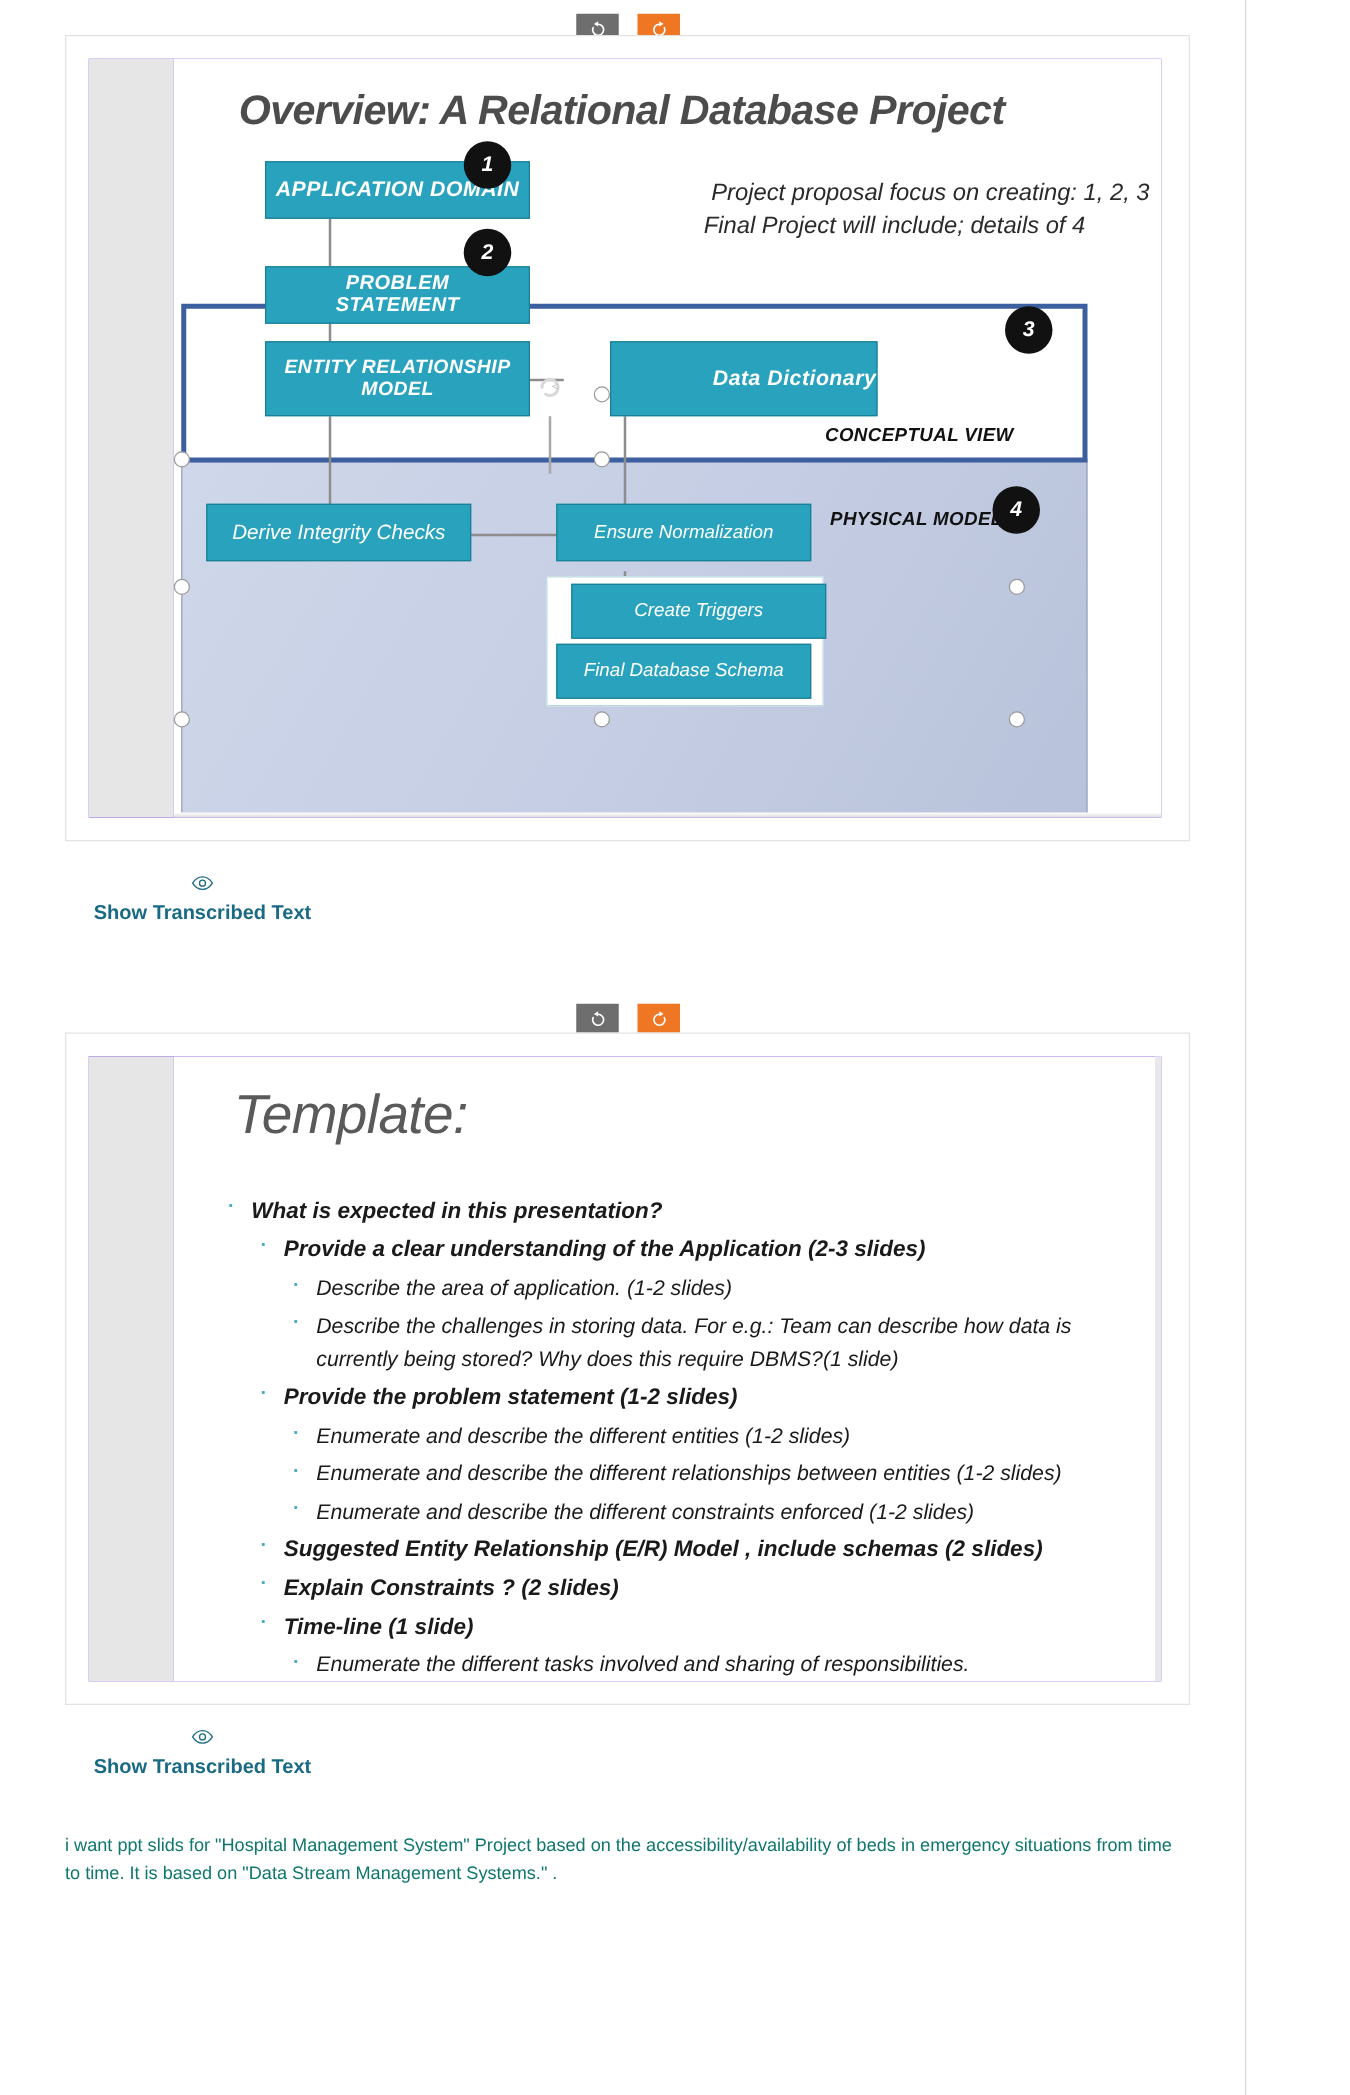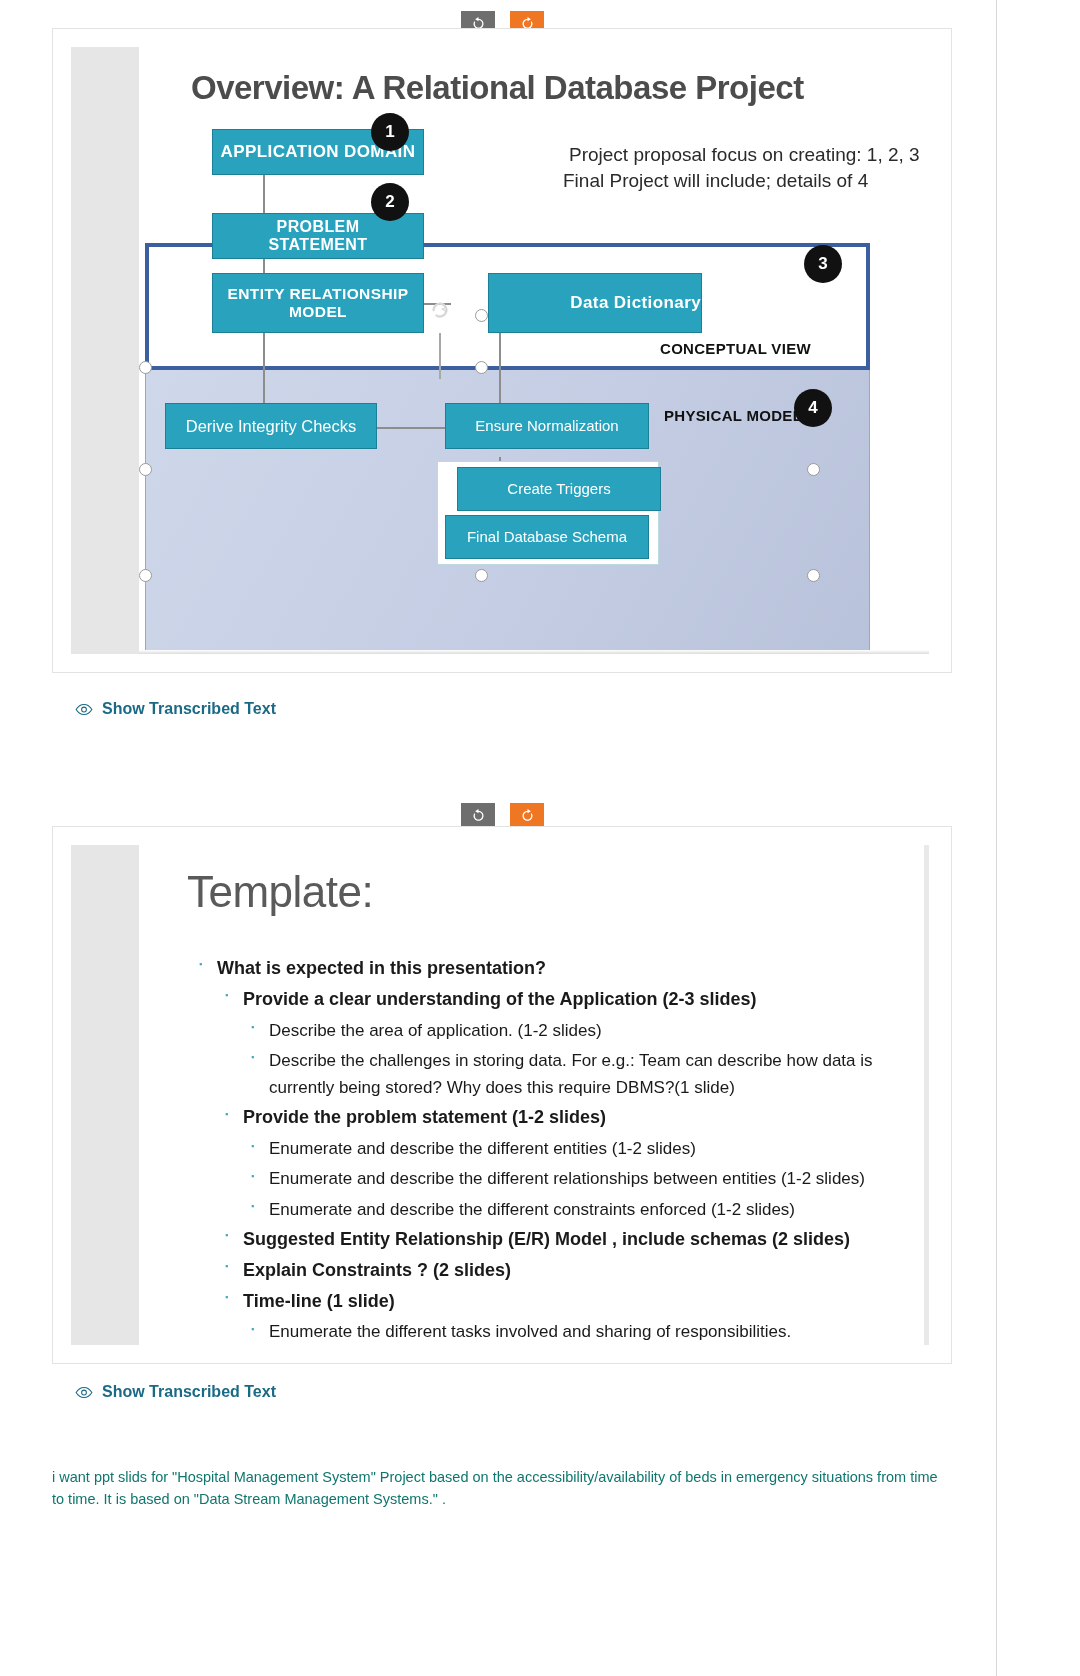--- a/index.html
+++ b/index.html
@@ -46,20 +46,21 @@
     position: absolute;
     background: #ffffff;
     border: 1px solid #e3e3e3;
     box-shadow: 0 0 0 0 rgba(0,0,0,0);
   }
   .card-inner {
     position: absolute;
     inset: 18px 22px 18px 18px;
     background: #6d28d9;
     overflow: hidden;
+    font-style: italic;
   }
   .gray-gutter {
     position: absolute;
     left: 0; top: 0;
     width: 68px; height: 100%;
     background: #e6e6e6;
   }
   .slide-area {
     position: absolute;
     left: 68px; top: 0; right: 0; bottom: 0;
@@ -174,21 +175,21 @@
   .slide2-title {
     position: absolute;
     left: 48px; top: 22px;
     font-size: 44px;
     color: #5a5a5a;
     font-weight: normal;
     letter-spacing: -0.5px;
   }
   .bullets {
     position: absolute;
-    left: 52px; top: 110px;
+    left: 36px; top: 110px;
     right: 20px;
   }
   .bl {
     position: relative;
     color: #1a1a1a;
     margin-bottom: 3px;
   }
   .bl::before {
     content: "\25AA";
     position: absolute;
@@ -206,20 +207,21 @@
   
   .transcribe {
     position: absolute;
     display: flex;
     align-items: center;
     gap: 9px;
     color: #1a6a86;
     font-size: 16px;
     font-weight: bold;
     cursor: pointer;
+    flex-direction: column;
   }
   .transcribe .eye { display: block; }
 
   
   .prompt {
     position: absolute;
     left: 52px; top: 1466px;
     width: 890px;
     font-size: 14.5px;
     line-height: 1.55;

